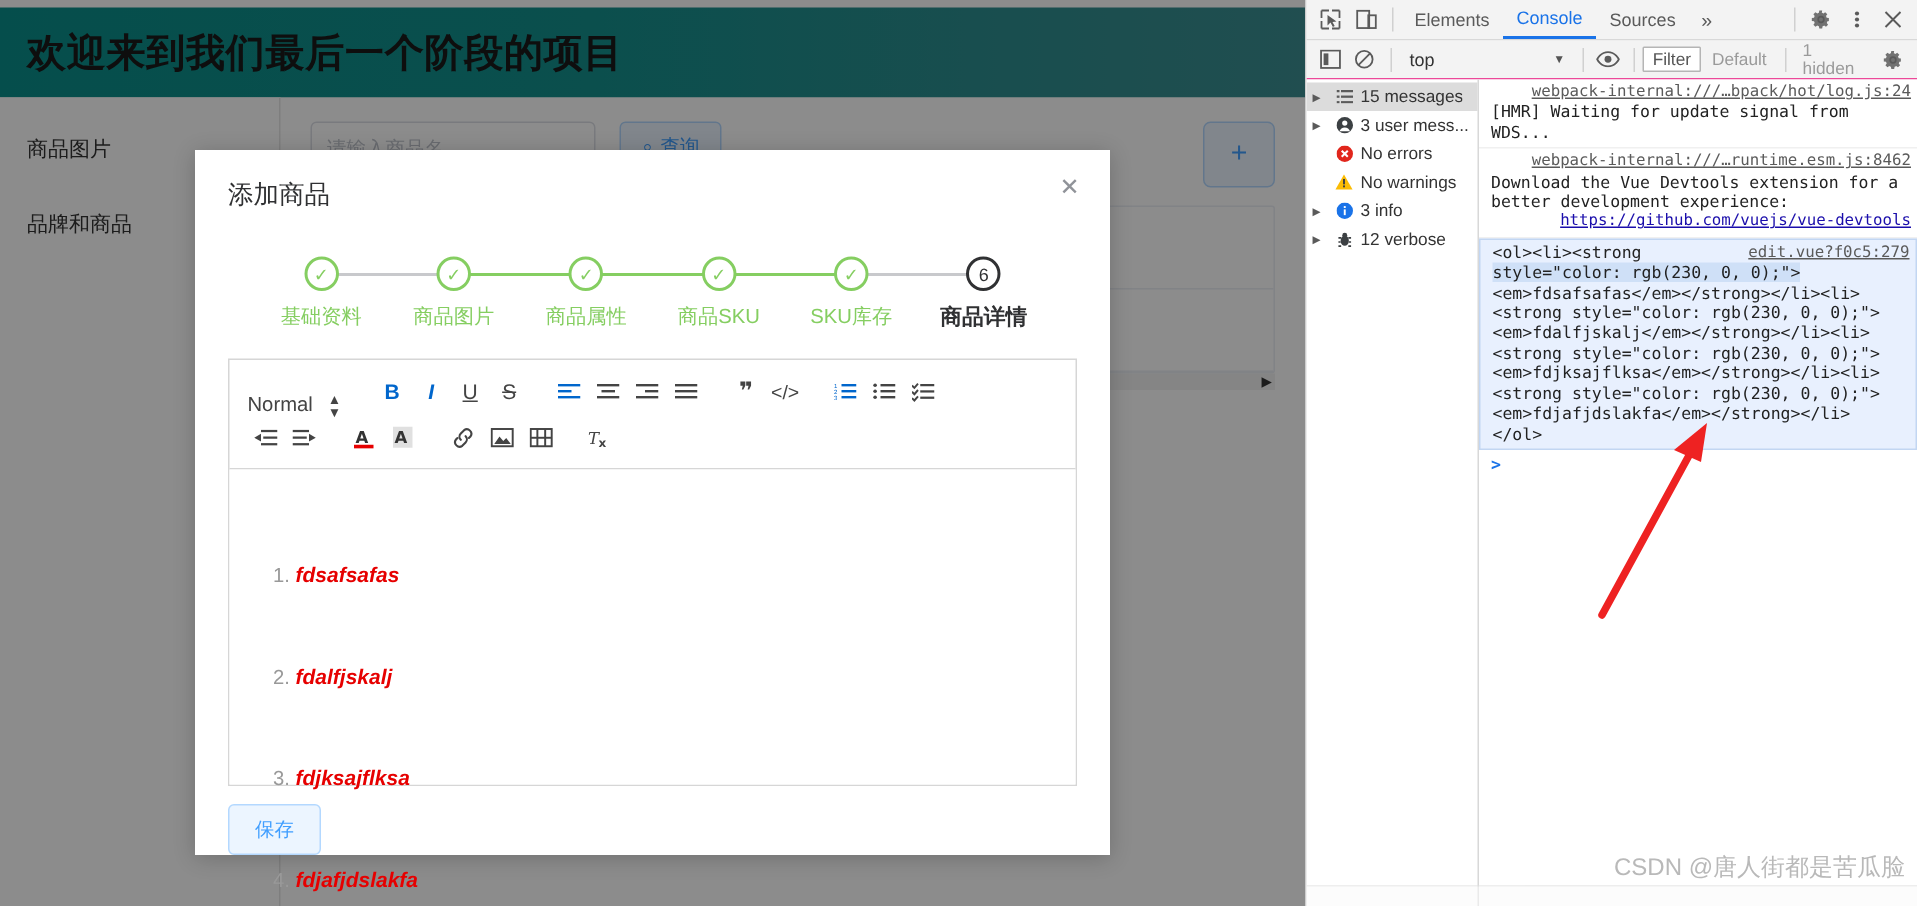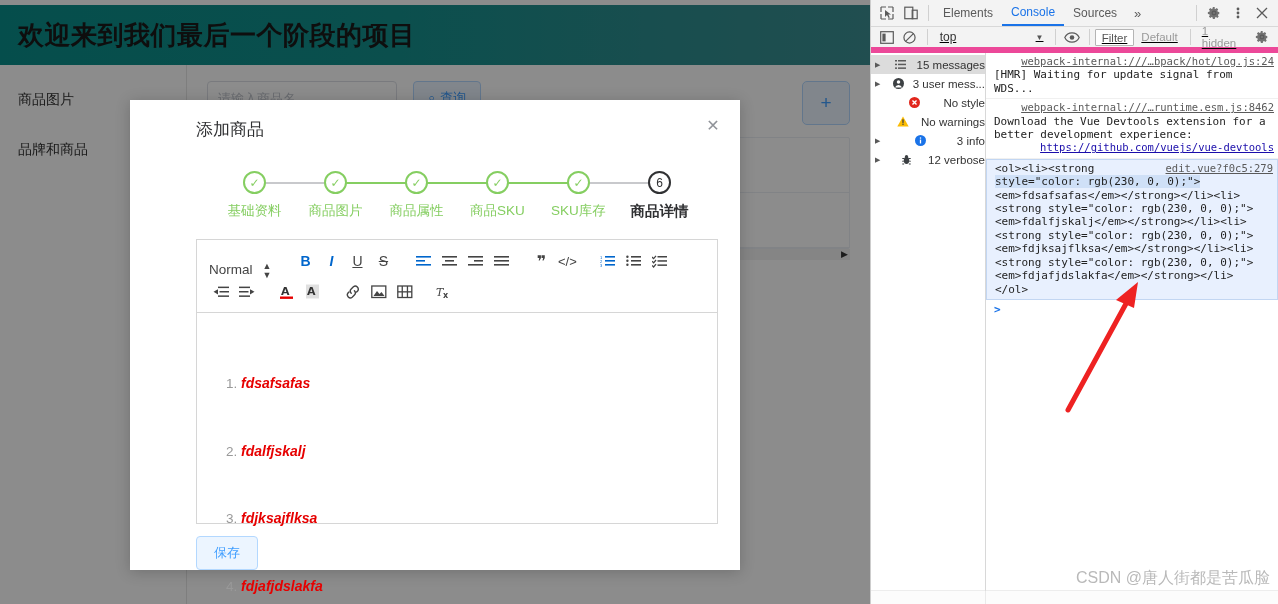--- a/index.html
+++ b/index.html
@@ -69,21 +69,21 @@
     position: absolute; right: 2px; top: 0px; font-size: 9px; color: #333; line-height: 11px;
   }
 
   
   .overlay { position: absolute; left: 0; top: 0; width: 870px; height: 604px; background: rgba(0,0,0,0.45); }
 
   
   .modal {
     position: absolute; left: 130px; top: 100px; width: 610px; height: 470px;
     background: #ffffff; box-shadow: 0 2px 14px rgba(0,0,0,0.2);
-    display: flex; flex-direction: column; padding-left: 44px;
+    display: flex; flex-direction: column;
   }
   .modal-head { position: relative; height: 55px; padding: 18px 20px 0 22px; }
   .modal-title { font-size: 17px; color: #303133; }
   .modal-close {
     position: absolute; right: 18px; top: 17px; width: 18px; height: 18px;
     color: #909399; font-size: 16px; line-height: 16px; cursor: pointer;
     display: flex; align-items: center; justify-content: center;
   }
   
   .steps { display: flex; padding: 22px 40px 0 40px; }
@@ -135,22 +135,22 @@
   .devtools {
     position: absolute; left: 870px; top: 0; width: 408px; height: 604px;
     background: #ffffff; border-left: 1px solid #cdcdcd;
     font-family: "Liberation Sans", sans-serif; overflow: hidden;
   }
   .dt-bar1 {
     height: 27px; border-bottom: 1px solid #d8d8d8; display: flex; align-items: center;
     padding: 0 4px; background: #f3f3f3;
   }
   .dt-bar2 {
-    height: 26px; border-bottom: 6px solid #ec4899; display: flex; align-items: center;
-    padding: 0 4px; background: #f3f3f3; text-decoration: underline;
+    height: 26px; border-bottom: 1px solid #ec4899; display: flex; align-items: center;
+    padding: 0 4px; background: #f3f3f3;
   }
   .dt-icon {
     width: 24px; height: 22px; display: flex; align-items: center; justify-content: center;
     color: #5a5a5a; cursor: pointer;
   }
   .dt-sep { width: 1px; height: 16px; background: #d0d0d0; margin: 0 5px; }
   .dt-tab {
     height: 26px; padding: 0 9px; display: flex; align-items: center;
     font-size: 12px; color: #5a5a5a; cursor: pointer;
   }
@@ -169,21 +169,21 @@
   .level-sel { font-size: 11.5px; color: #9a9a9a; padding: 0 7px; cursor: pointer; }
   .hidden-cnt { font-size: 11.5px; color: #9a9a9a; padding: 0 6px; }
 
   .dt-main { display: flex; height: 551px; }
   .msg-sidebar {
     width: 115px; border-right: 1px solid #d8d8d8; background: #fff;
     padding-top: 2px; font-size: 11.5px;
   }
   .msg-item {
     height: 19px; display: flex; align-items: center; gap: 4px;
-    padding-left: 4px; color: #333; cursor: pointer; justify-content: space-between;
+    padding-left: 4px; color: #333; cursor: pointer;
   }
   .msg-item.sel { background: #dcdcdc; }
   .arrow-tw { width: 10px; font-size: 7px; color: #5a5a5a; }
   .mi-ico { width: 14px; display: flex; align-items: center; justify-content: center; font-size: 10px; }
   .msg-text { white-space: nowrap; overflow: hidden; }
 
   .console-area { flex: 1; position: relative; background: #fff; overflow: hidden; }
   .log-row {
     position: relative; border-bottom: 1px solid #f0f0f0;
     font-family: "DejaVu Sans Mono", "Liberation Mono", monospace;
@@ -589,21 +589,21 @@
           <span class="msg-text">3 user mess...</span>
         </div>
         <div class="msg-item">
           <span class="arrow-tw"></span>
           <span class="mi-ico">
             <svg width="11" height="11" viewBox="0 0 12 12">
                 <circle cx="6" cy="6" r="6" fill="#e1261c"></circle>
                 <path d="M3.8 3.8 L8.2 8.2 M8.2 3.8 L3.8 8.2" stroke="#fff" stroke-width="1.5"></path>
               </svg>
           </span>
-          <span class="msg-text">No style</span>
+          <span class="msg-text">No errors</span>
         </div>
         <div class="msg-item">
           <span class="arrow-tw"></span>
           <span class="mi-ico">
             <svg width="12" height="11" viewBox="0 0 12 11">
                 <path d="M6 0.4 L11.7 10.4 L0.3 10.4 Z" fill="#fbbc04"></path>
                 <rect x="5.35" y="3.3" width="1.3" height="3.6" fill="#3c4043"></rect>
                 <rect x="5.35" y="7.6" width="1.3" height="1.3" fill="#3c4043"></rect>
               </svg>
           </span>

